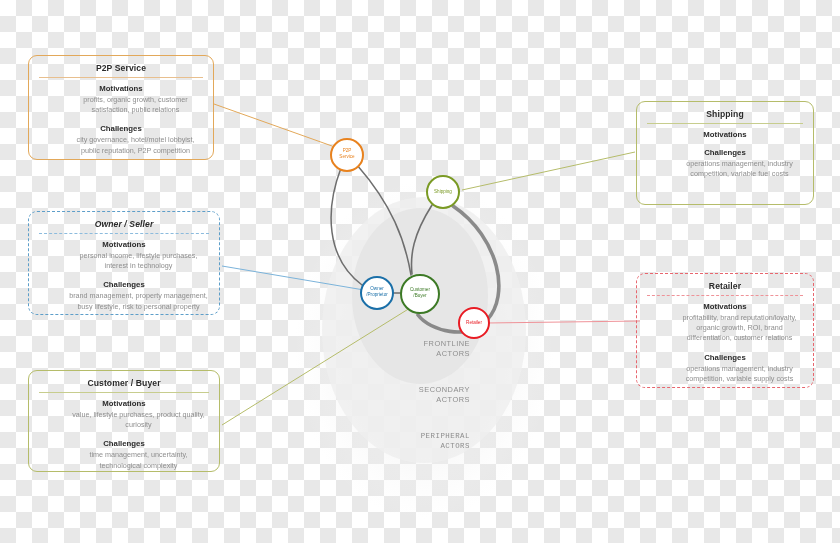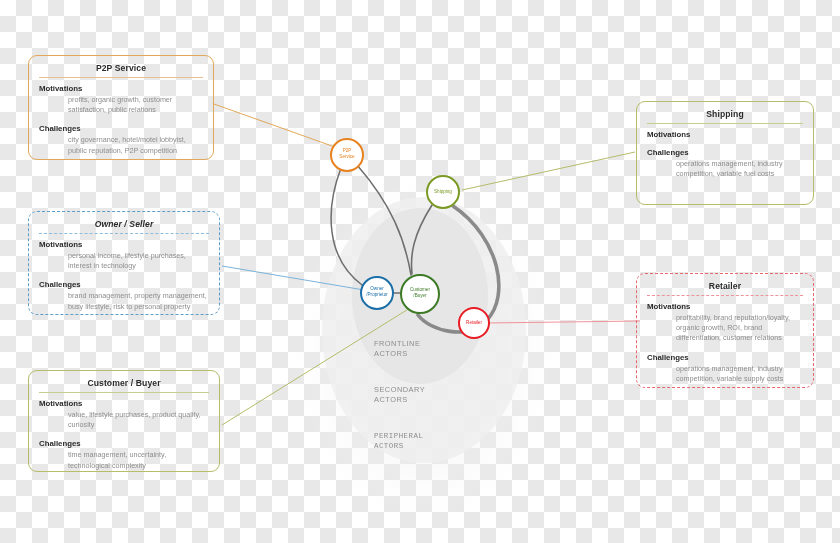--- a/index.html
+++ b/index.html
@@ -36,21 +36,21 @@
   }
   .box-title {
     text-align: center;
     font-size: 8.6px;
     font-weight: bold;
     color: #2b2b2b;
     letter-spacing: 0.1px;
     padding-bottom: 4px;
     margin-bottom: 6px;
   }
-  .sect { margin-bottom: 2px; }
+  .sect { margin-bottom: 2px; text-align: center; }
   .sect + .sect { margin-top: 9px; }
   .sect-head {
     font-size: 7.8px;
     font-weight: bold;
     color: #2b2b2b;
     margin-bottom: 2px;
   }
   .sect-body {
     font-size: 7.2px;
     line-height: 1.42;
@@ -73,21 +73,21 @@
   .node-label {
     position: absolute;
     text-align: center;
     font-size: 4.6px;
     line-height: 1.22;
     pointer-events: none;
     white-space: pre-line;
   }
   .ring-label {
     position: absolute;
-    text-align: left;
+    text-align: right;
     font-size: 7.4px;
     line-height: 1.35;
     color: #8d8d8d;
     letter-spacing: 0.5px;
     white-space: pre-line;
   }
 </style>
 </head>
 <body>
 

